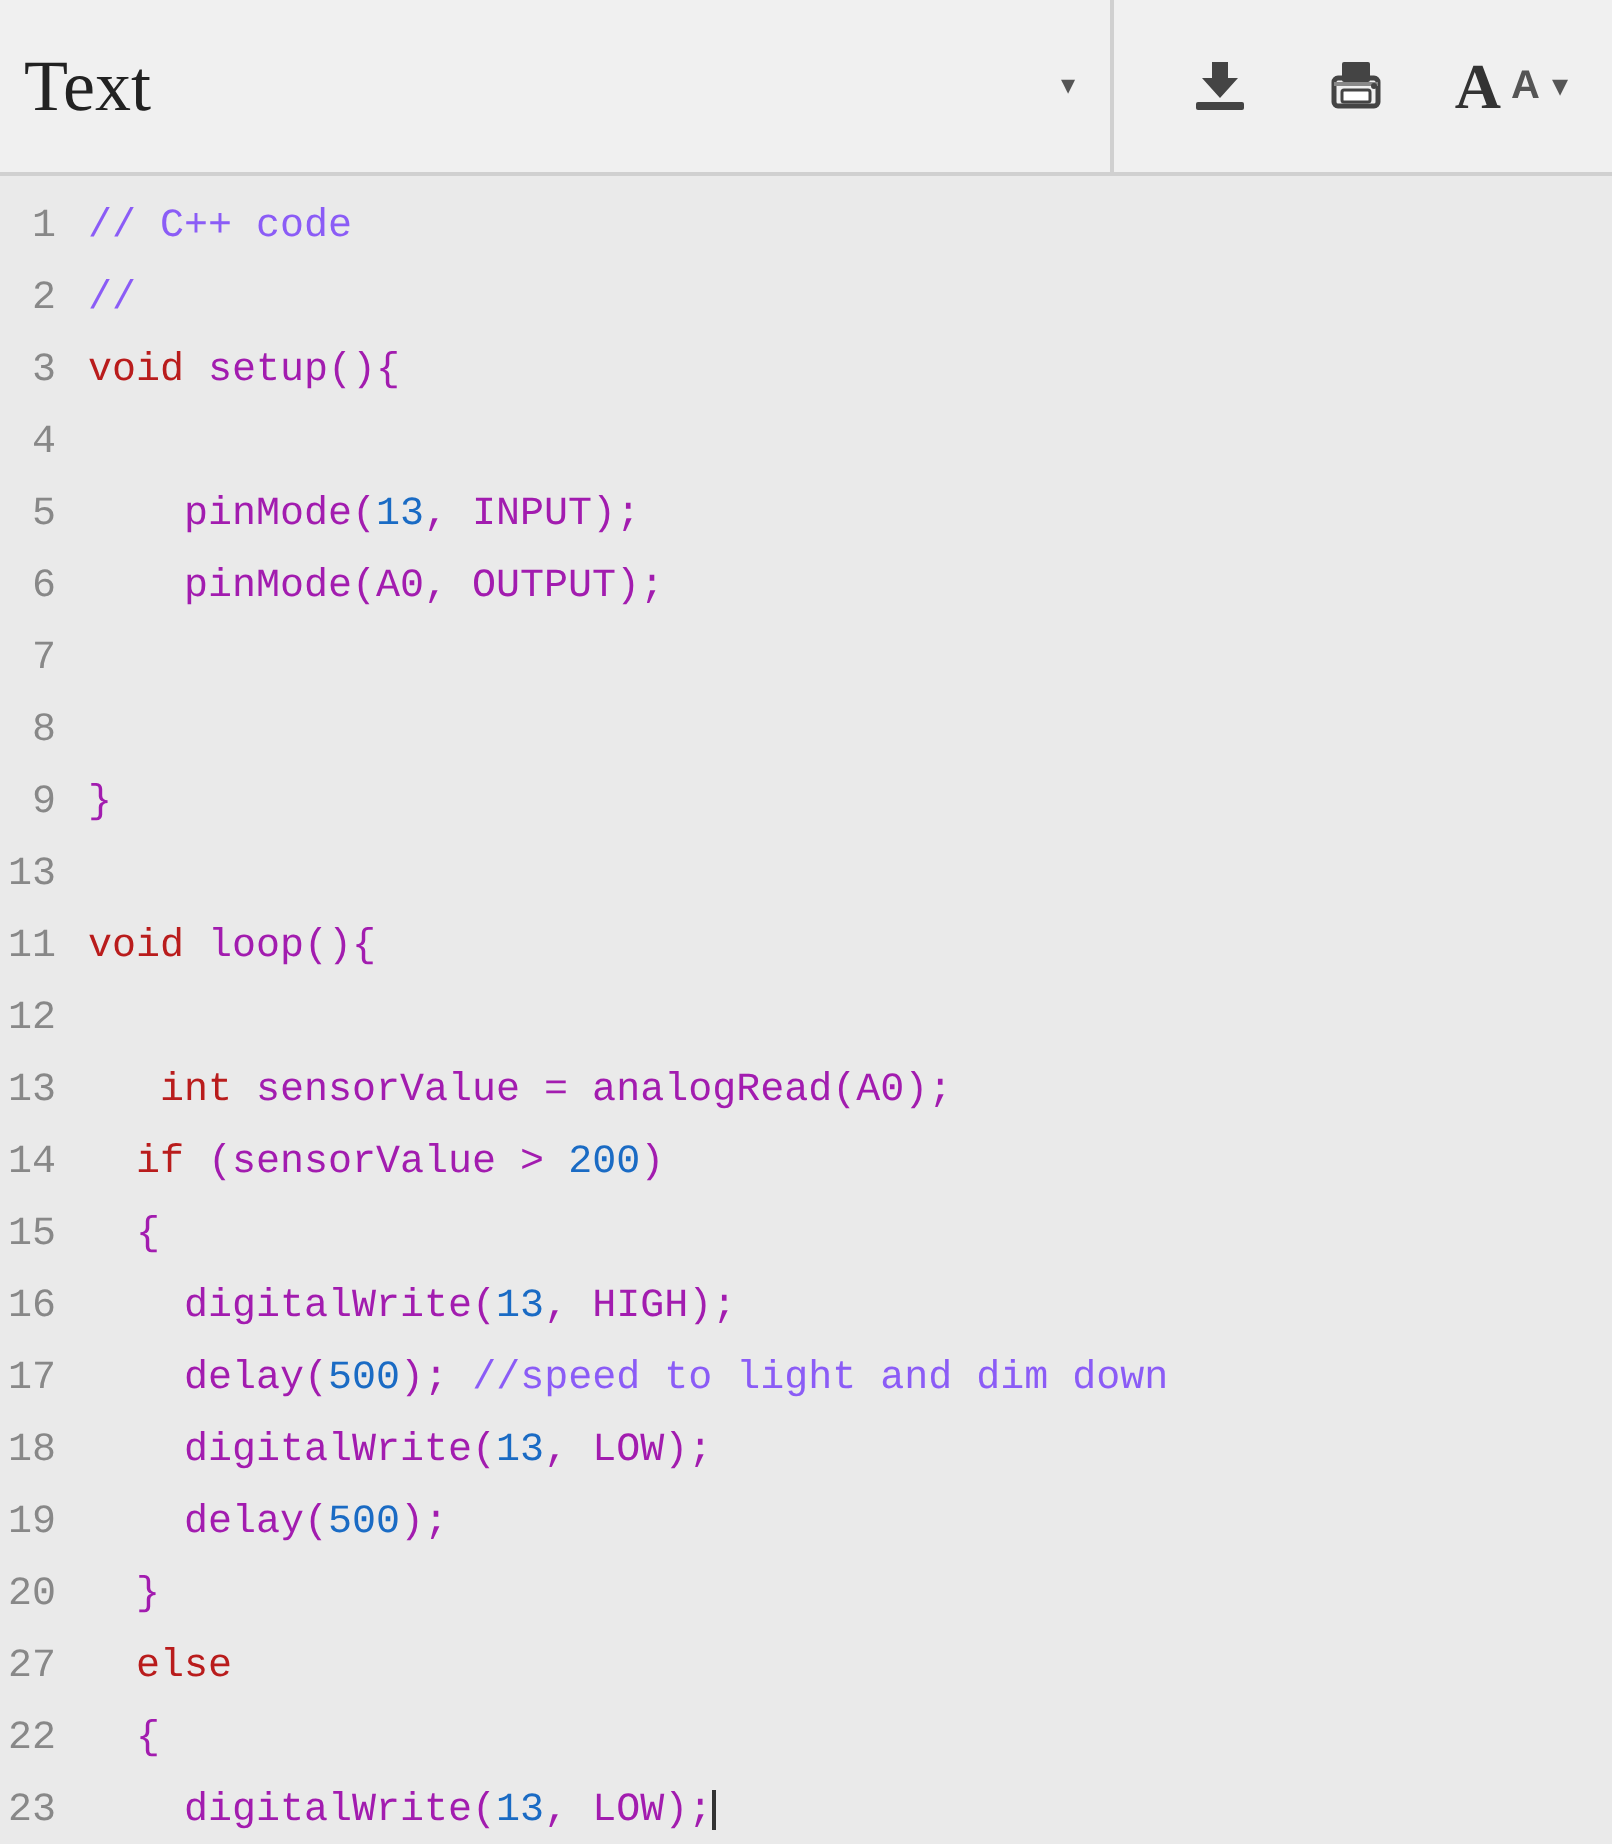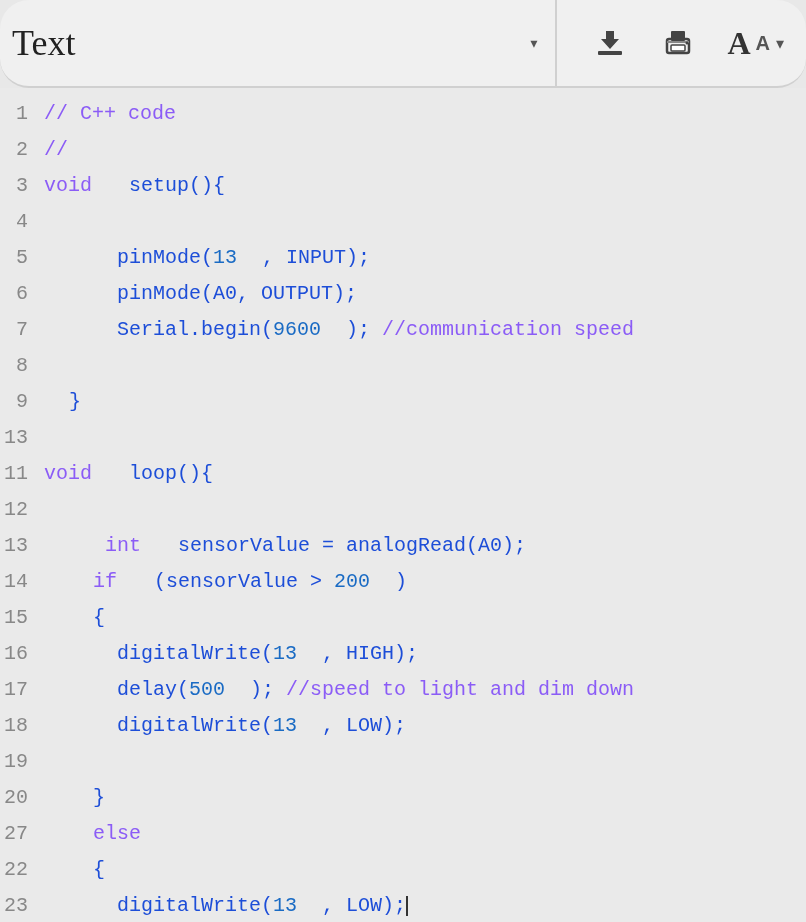--- a/index.html
+++ b/index.html
@@ -14,21 +14,20 @@
 
     
     .toolbar {
       display: flex;
       align-items: center;
       height: 88px;
       background: #f0f0f0;
       border-bottom: 2px solid #d0d0d0;
       padding: 0 12px;
       gap: 8px;
-      border-radius: 29px;
     }
 
     .toolbar-left {
       display: flex;
       align-items: center;
       flex: 1;
       height: 100%;
       border-right: 2px solid #d0d0d0;
       padding-right: 16px;
     }
@@ -112,23 +111,23 @@
 
     .code-content {
       font-size: 20px;
       font-family: 'Courier New', Courier, monospace;
       line-height: 36px;
       white-space: pre;
     }
 
     
     .c-comment   { color: #8b5cf6; }
-    .c-keyword   { color: #8b5cf6; }
+    .c-keyword   { color: #b91c1c; }
     .c-number    { color: #1a6bc4; }
-    .c-default   { color: #1d4ed8; padding-left: 25px; }
+    .c-default   { color: #a21caf; }
 
     
     .cursor::after {
       content: '';
       display: inline-block;
       width: 2px;
       height: 20px;
       background: #333;
       vertical-align: middle;
       animation: blink 1s step-end infinite;
@@ -187,21 +186,20 @@
     <div class="code-line">
       <span class="line-num">5</span>
       <span class="code-content"><span class="c-default">    pinMode(</span><span class="c-number">13</span><span class="c-default">, INPUT);</span></span>
     </div>
     <div class="code-line">
       <span class="line-num">6</span>
       <span class="code-content"><span class="c-default">    pinMode(A0, OUTPUT);</span></span>
     </div>
     <div class="code-line">
       <span class="line-num">7</span>
-      <span class="code-content"><span class="c-default">    Serial.begin(</span><span class="c-number">9600</span><span class="c-default">); </span><span class="c-comment">//communication speed</span></span>
     </div>
     <div class="code-line">
       <span class="line-num">8</span>
       <span class="code-content"></span>
     </div>
     <div class="code-line">
       <span class="line-num">9</span>
       <span class="code-content"><span class="c-default">}</span></span>
     </div>
     <div class="code-line">
@@ -235,20 +233,21 @@
     <div class="code-line">
       <span class="line-num">17</span>
       <span class="code-content"><span class="c-default">    delay(</span><span class="c-number">500</span><span class="c-default">); </span><span class="c-comment">//speed to light and dim down</span></span>
     </div>
     <div class="code-line">
       <span class="line-num">18</span>
       <span class="code-content"><span class="c-default">    digitalWrite(</span><span class="c-number">13</span><span class="c-default">, LOW);</span></span>
     </div>
     <div class="code-line">
       <span class="line-num">19</span>
+      <span class="code-content"><span class="c-default">    delay(</span><span class="c-number">500</span><span class="c-default">);</span></span>
     </div>
     <div class="code-line">
       <span class="line-num">20</span>
       <span class="code-content"><span class="c-default">  }</span></span>
     </div>
     <div class="code-line">
       <span class="line-num">27</span>
       <span class="code-content"><span class="c-default">  </span><span class="c-keyword">else</span></span>
     </div>
     <div class="code-line">

